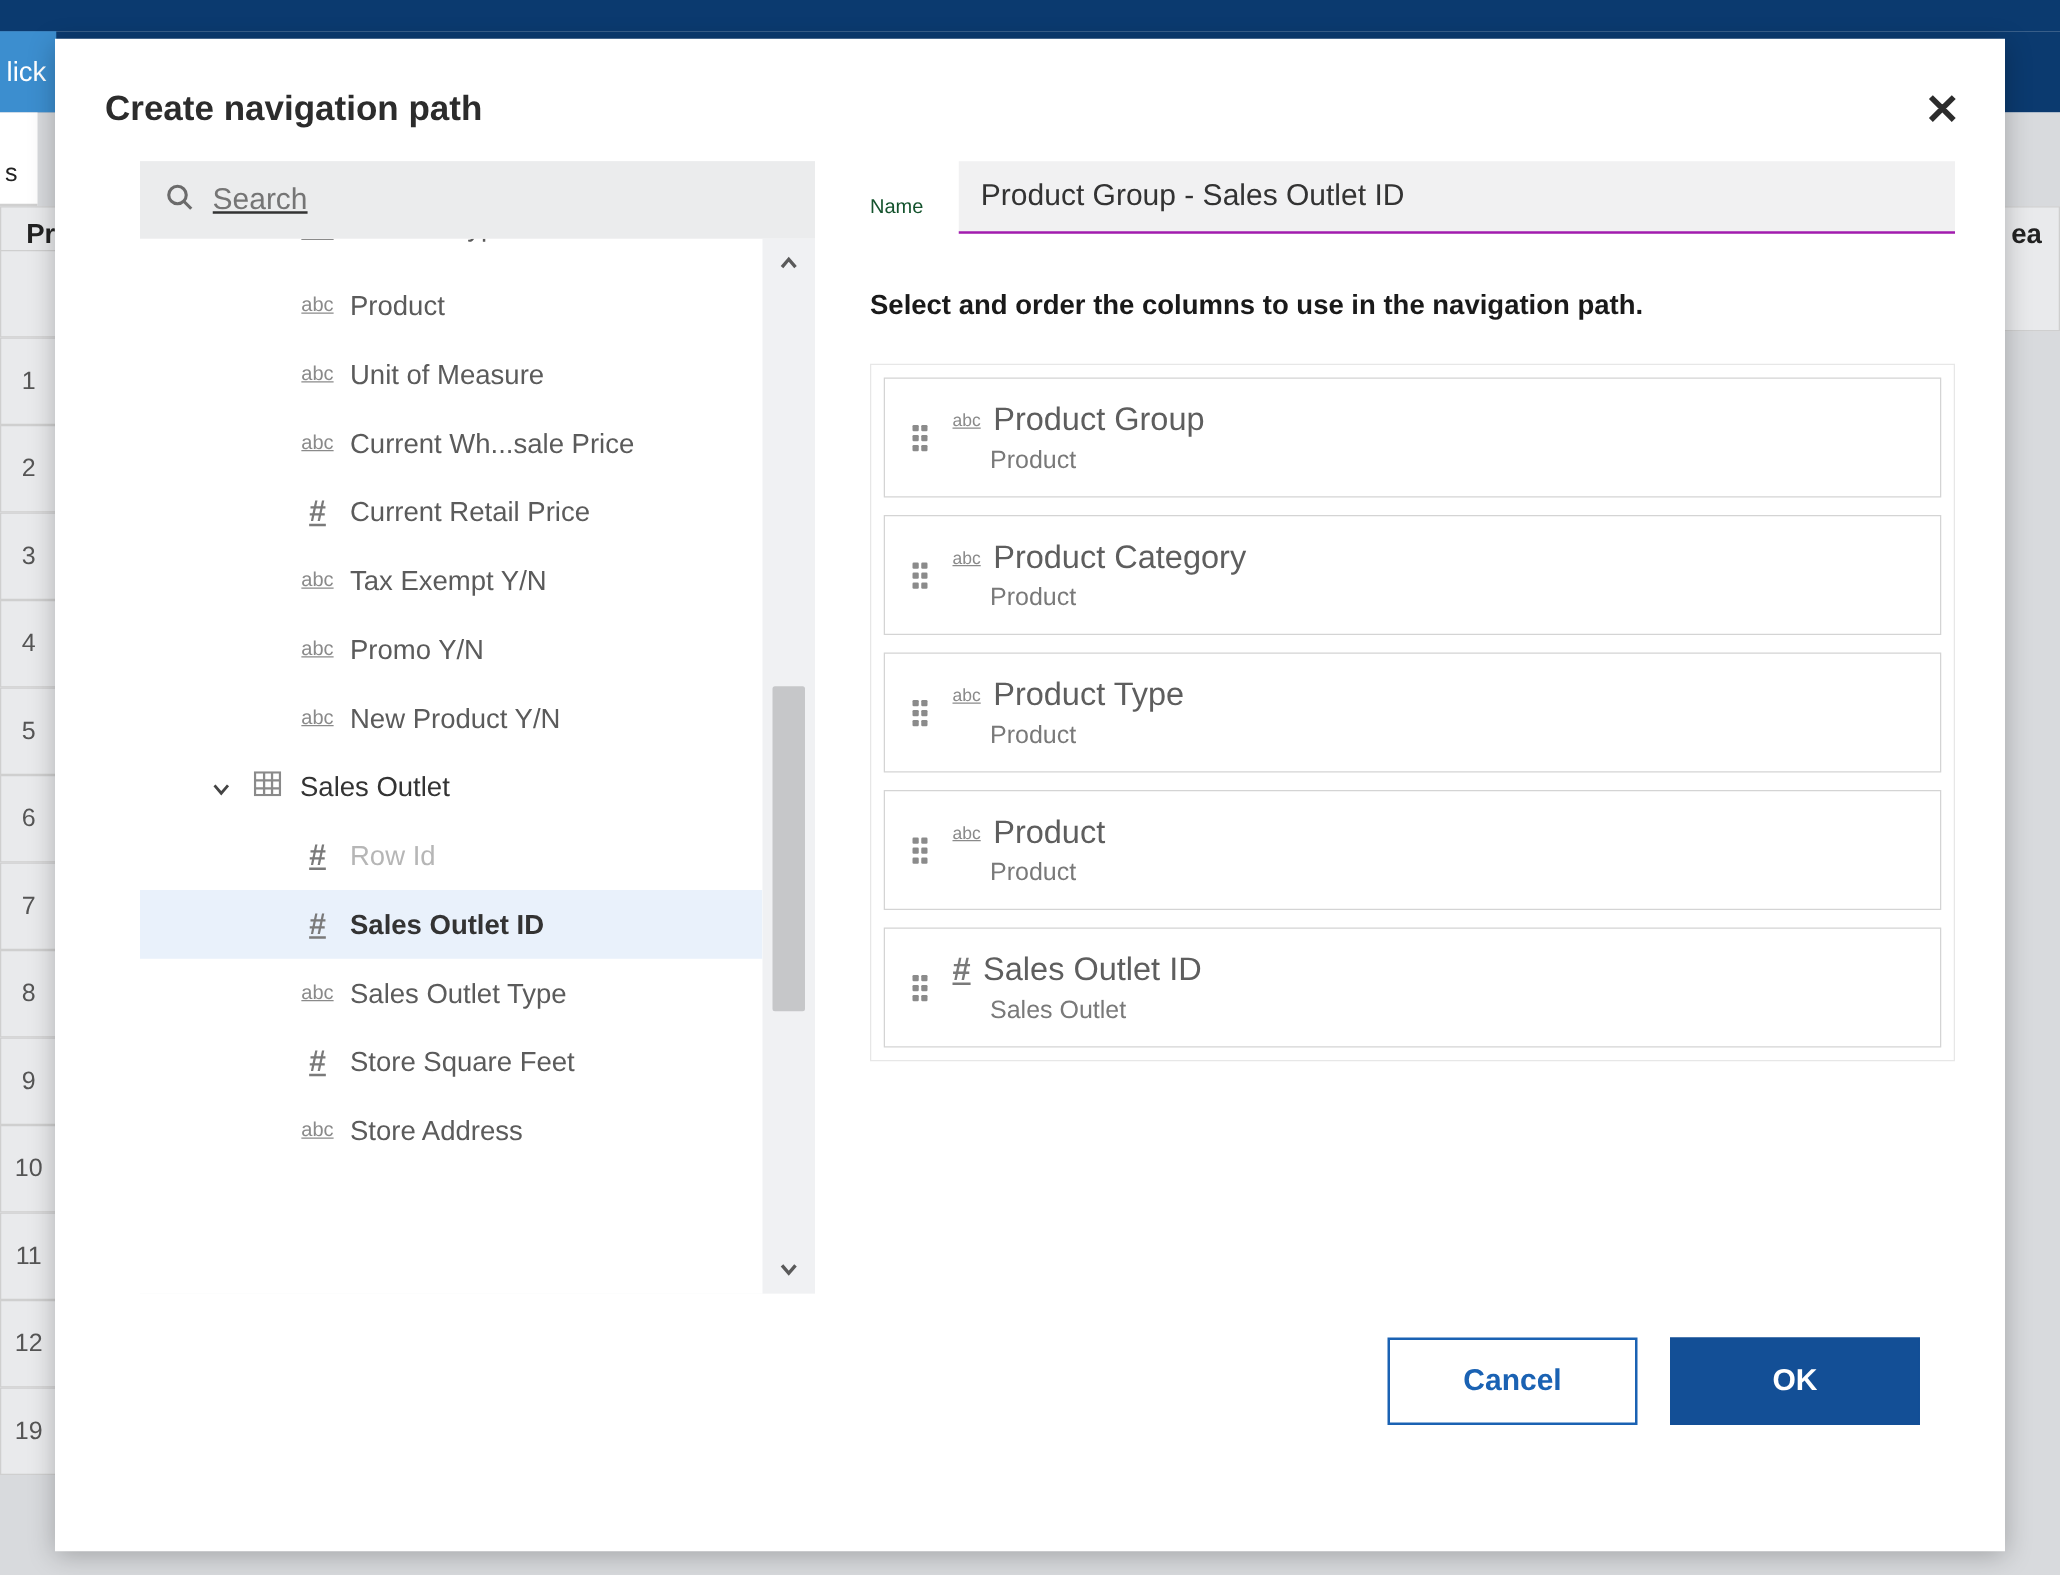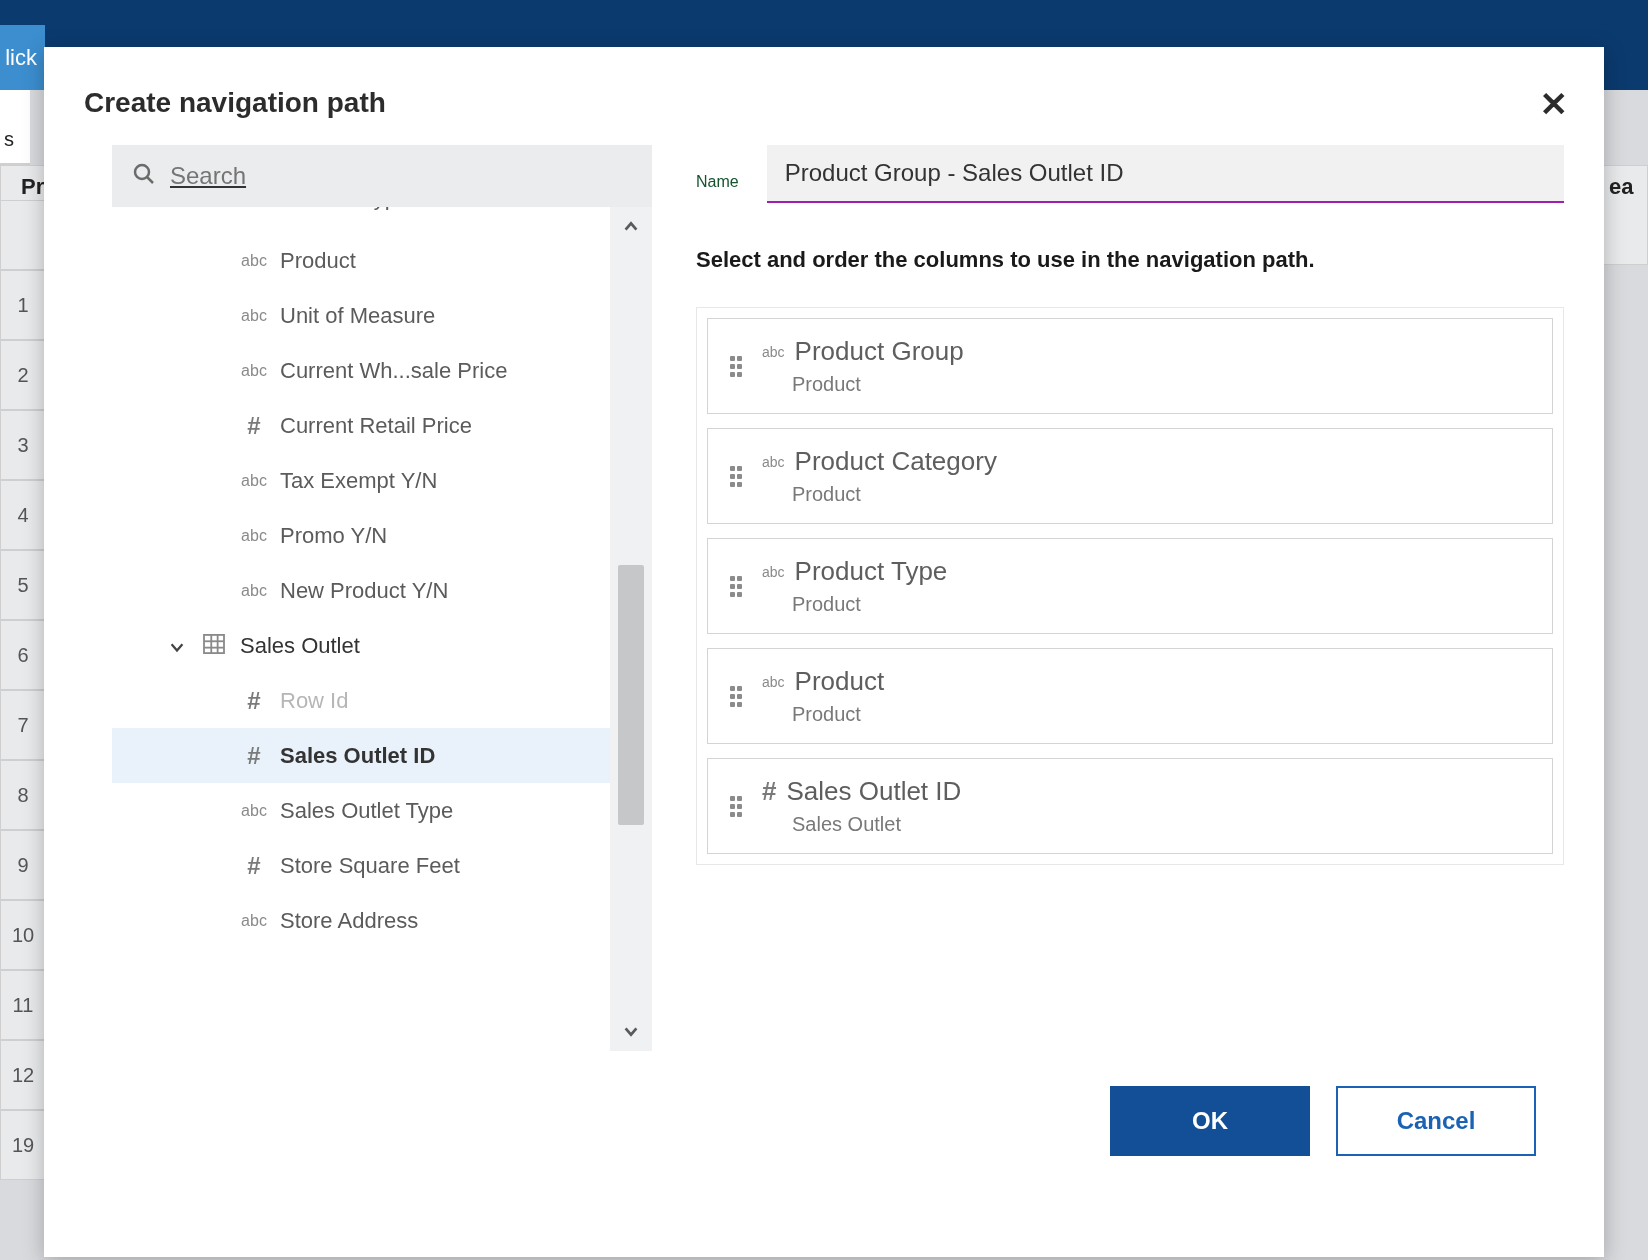--- a/index.html
+++ b/index.html
@@ -98,21 +98,21 @@
     font-size: 22px;
     color: #222;
     padding: 8px 0 0 6px;
     overflow: hidden;
   }
 
   
   .dialog {
     position: absolute;
     left: 44px;
-    top: 47px;
+    top: 31px;
     width: 1560px;
     height: 1210px;
     background: #ffffff;
     box-shadow: 0 4px 20px rgba(0,0,0,.25);
   }
   .dlg-header {
     display: flex;
     justify-content: space-between;
     align-items: flex-start;
     padding: 40px 36px 0 40px;
@@ -203,20 +203,21 @@
     background: #e9f1fb;
     color: #333;
     font-weight: 600;
   }
   .type-icon {
     width: 28px;
     text-align: center;
     font-size: 16px;
     color: #8a8a8a;
     font-family: Arial, sans-serif;
+    text-decoration: underline;
   }
   .type-icon.hash { font-size: 24px; font-weight: 600; color: #7a7a7a;}
   .type-icon.loc svg { width: 18px; height: 22px; fill: #444; }
   .type-icon.tbl svg { width: 22px; height: 20px; stroke:#8a8a8a; }
   .chevron {
     width: 20px; height: 20px;
   }
   .chevron svg { width: 18px; height: 18px; stroke:#444; fill:none; stroke-width:2.5; }
 
   .vscroll-track {
@@ -541,16 +542,16 @@
                 <span>Sales Outlet ID</span>
               </div>
               <div class="order-sub">Sales Outlet</div>
             </div>
           </div>
         </div>
     </div>
   </div>
 
   <div class="dlg-footer">
+    <div class="btn btn-secondary">Cancel</div>
     <div class="btn btn-primary">OK</div>
-    <div class="btn btn-secondary">Cancel</div>
   </div>
 </div>
 
 </body></html>

